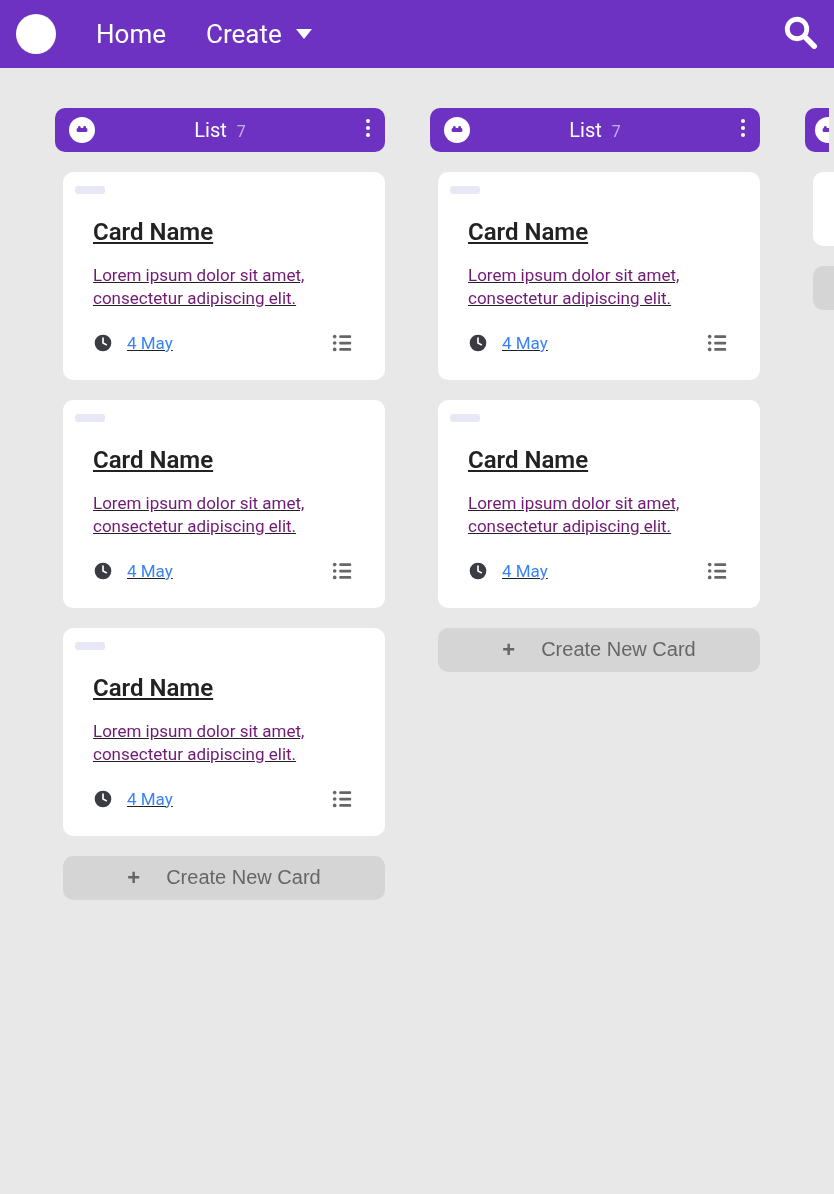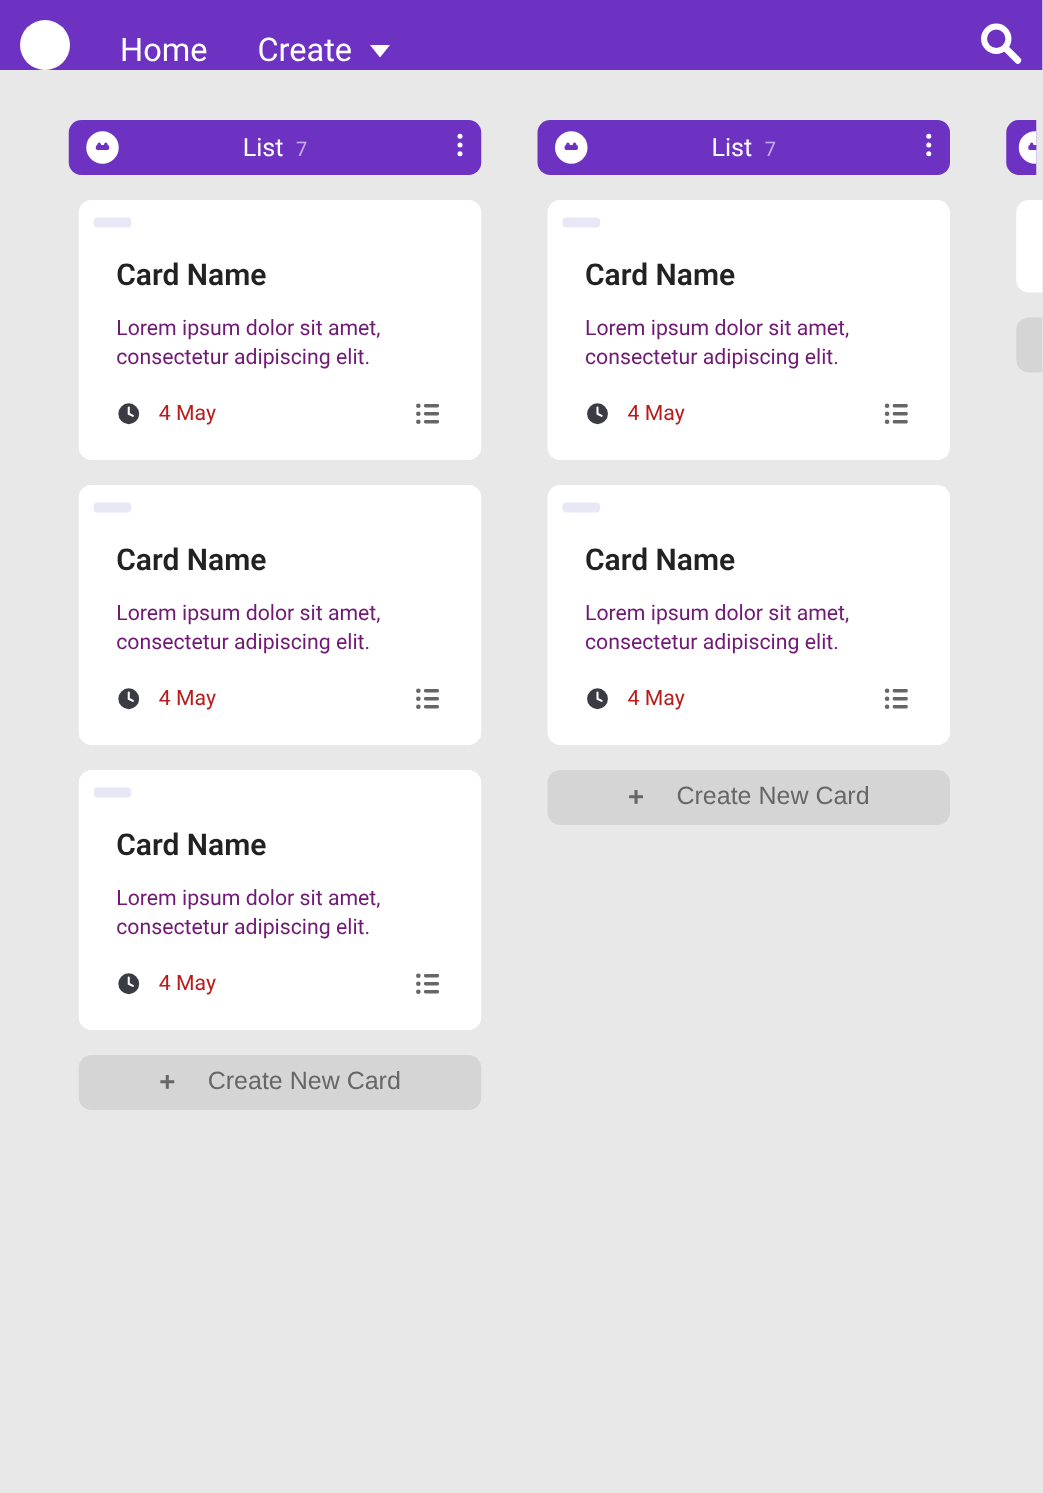--- a/index.html
+++ b/index.html
@@ -8,24 +8,24 @@
     height: 1194px;
     font-family: -apple-system, "Segoe UI", Roboto, Helvetica, Arial, sans-serif;
     background: #e8e8e8;
     overflow: hidden;
     color: #222;
   }
 
   
   .topbar {
     width: 834px;
-    height: 56px;
+    height: 68px;
     background: #6e32c3;
     display: flex;
-    align-items: flex-end;
+    align-items: center;
     padding: 0 16px;
     gap: 40px;
     color: #fff;
   }
   .avatar-circle {
     width: 40px;
     height: 40px;
     border-radius: 50%;
     background: #fff;
     flex: 0 0 auto;
@@ -76,31 +76,32 @@
   .list-menu { margin-left: auto; cursor: pointer; }
 
   
   .card {
     background: #fff;
     border-radius: 10px;
     margin: 20px 0 0 8px;
     width: 322px;
     padding: 26px 32px 26px 30px;
     position: relative;
+    text-decoration: underline;
   }
   .card-accent {
     position: absolute; top: 14px; left: 12px;
     width: 30px; height: 8px; border-radius: 3px;
     background: rgba(186, 186, 230, .35);
   }
   .card h3 { font-size: 24px; font-weight: 600; margin: 20px 0 18px; }
   .card p { font-size: 17px; line-height: 1.35; color: #701a75; margin-bottom: 22px; }
   .card-footer { display: flex; align-items: center; }
   .clock-icon { margin-right: 14px; }
-  .card-date { color: #b91c1c; font-size: 17px; }
+  .card-date { color: #3b82f6; font-size: 17px; }
   .list-icon { margin-left: auto; }
 
   
   .create-btn {
     margin: 20px 0 0 8px;
     width: 322px;
     height: 44px;
     border: none;
     border-radius: 10px;
     background: rgba(0,0,0,0.08);

